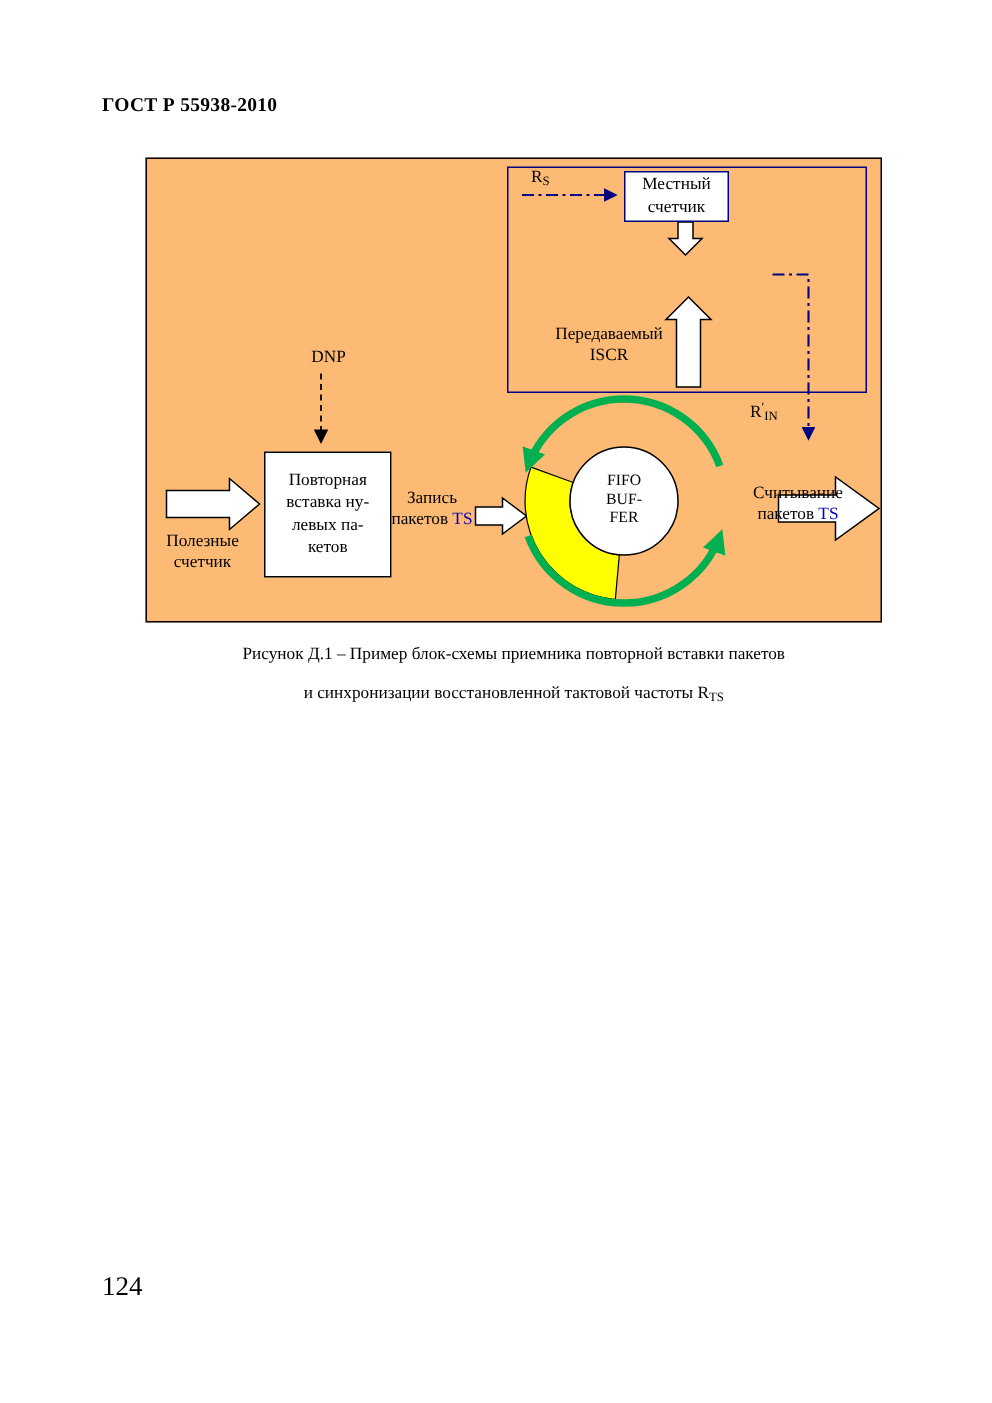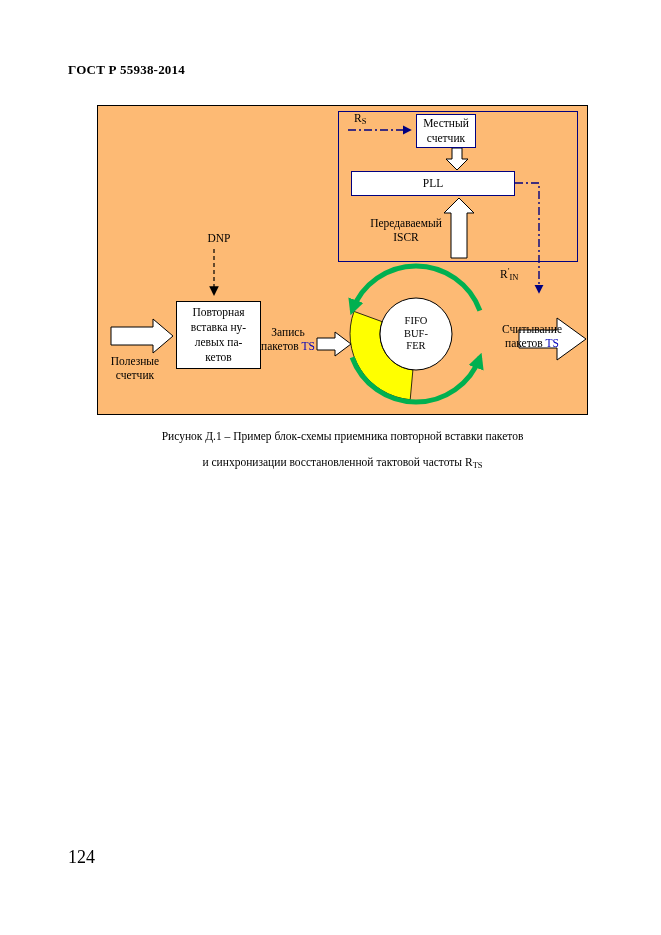--- a/index.html
+++ b/index.html
@@ -60,21 +60,21 @@
     position:absolute; left:97px; top:429px; width:491px;
     text-align:center; font-size:11.5px; line-height:14px;font-family:Liberation Serif, serif;
   }
   .caption .line2 { margin-top:12px; }
 </style>
 </head>
 <body>
 
 <div class="page">
 
-  <div class="doc-header">ГОСТ Р 55938-2014</div>
+  <div class="doc-header">ГОСТ Р 55938-2010</div>
 
   <div class="diagram">
 
     <div class="subframe"></div>
 
     <svg width="491" height="310" viewBox="0 0 491 310">
       <defs>
         <marker id="mNavy" viewBox="0 0 10 10" refX="8" refY="5" markerWidth="6.5" markerHeight="6.5" orient="auto">
           <path class="navy-fill" d="M0,0 L10,5 L0,10 z"></path>
         </marker>
@@ -100,41 +100,38 @@
       <path class="wedge" d="M312.2,293.7 A66,66 0 0 1 256.0,205.4 L284.2,215.7 A36,36 0 0 0 314.9,263.9 Z"></path>
       <circle class="fifo-circle" cx="318" cy="228" r="36"></circle>
       <path class="garc" d="M381.9,204.7 A68,68 0 0 0 254.1,204.7" marker-end="url(#mGreen)"></path>
       <path class="garc" d="M254.1,251.3 A68,68 0 0 0 381.9,251.3" marker-end="url(#mGreen)"></path>
     </svg>
 
     <div class="lbl left" style="left:256px; top:6px; width:40px;">
       <span>R</span><sub>S</sub>
     </div>
 
-    <div class="box navyb" style="left:318px; top:8px; width:60px; height:34px;">
+    <div class="box navyb" style="left:318px; top:8px; width:70px; height:34px;">
       <div>Местный</div>
       <div>счетчик</div>
     </div>
 
-    <div class="box navyb" style="left:253px; top:65px; width:164px; height:25px;">
-      <div>PLL</div>
-    </div>
 
     <div class="lbl" style="left:258px; top:111px; width:100px;">
       <div>Передаваемый</div>
       <div>ISCR</div>
     </div>
 
     <div class="lbl left" style="left:402px; top:159px; width:44px;">
       <span>R</span><sup>′</sup><sub>IN</sub>
     </div>
 
     <div class="lbl left" style="left:101px; top:126px; width:40px;text-align:center;">DNP</div>
 
-    <div class="box blackb" style="left:78px; top:195px; width:85px; height:68px;">
+    <div class="box blackb" style="left:78px; top:195px; width:85px; height:84px;">
       <div>Повторная</div>
       <div>вставка ну-</div>
       <div>левых па-</div>
       <div>кетов</div>
     </div>
 
     <div class="lbl" style="left:2px; top:249px; width:70px;">
       <div>Полезные</div>
       <div>счетчик</div>
     </div>

